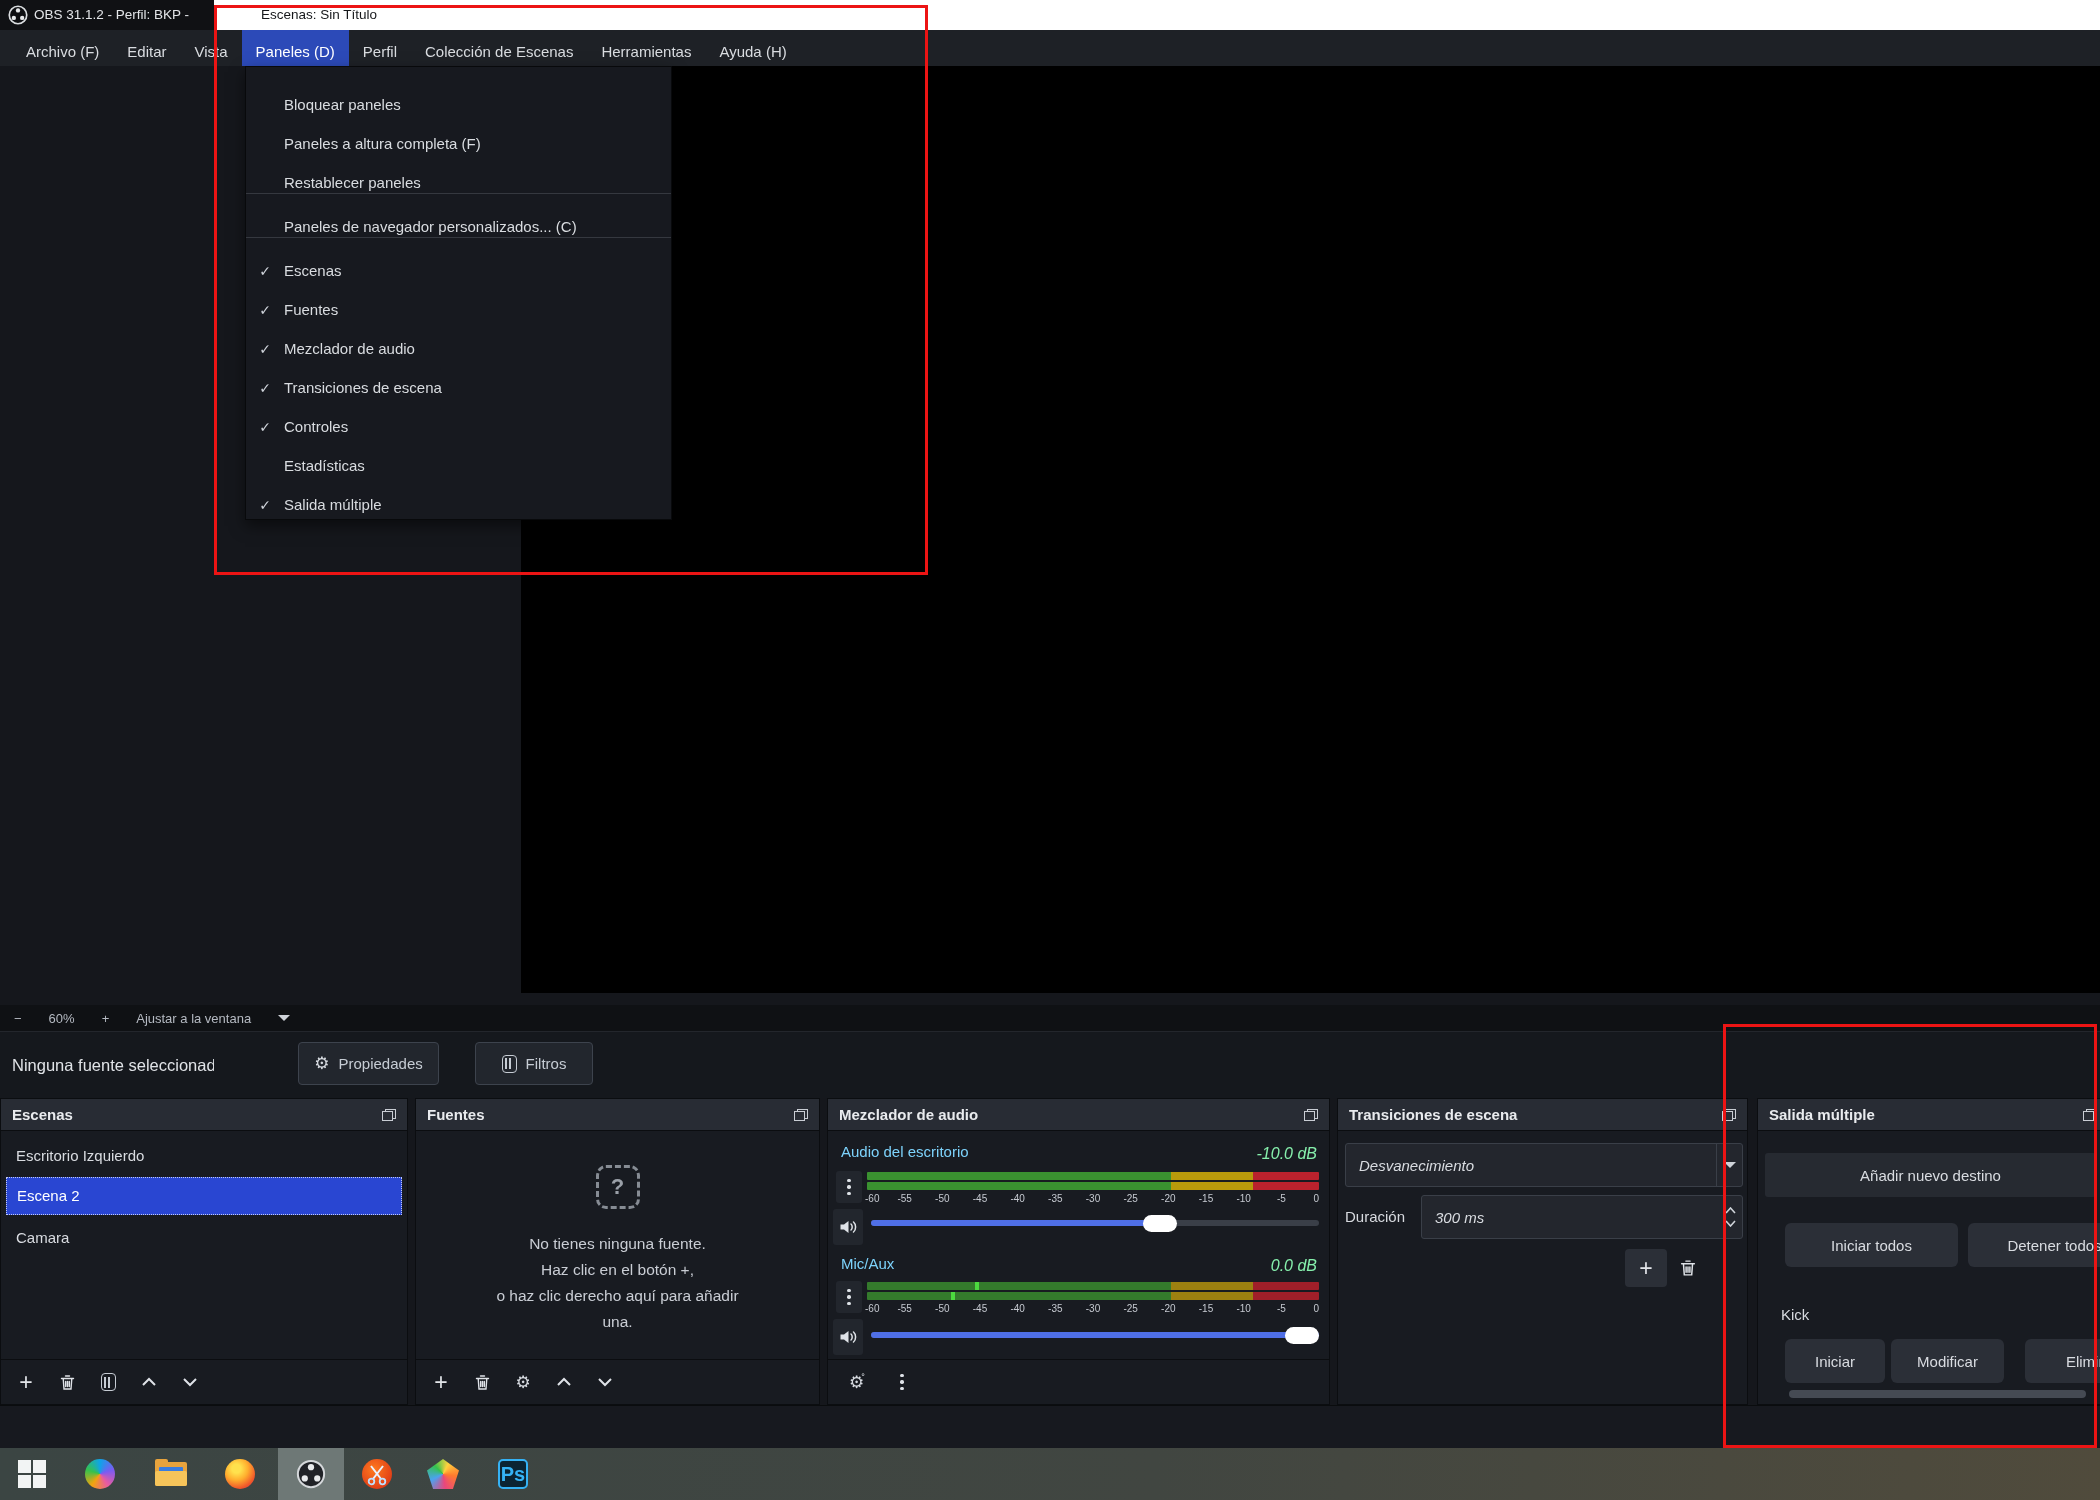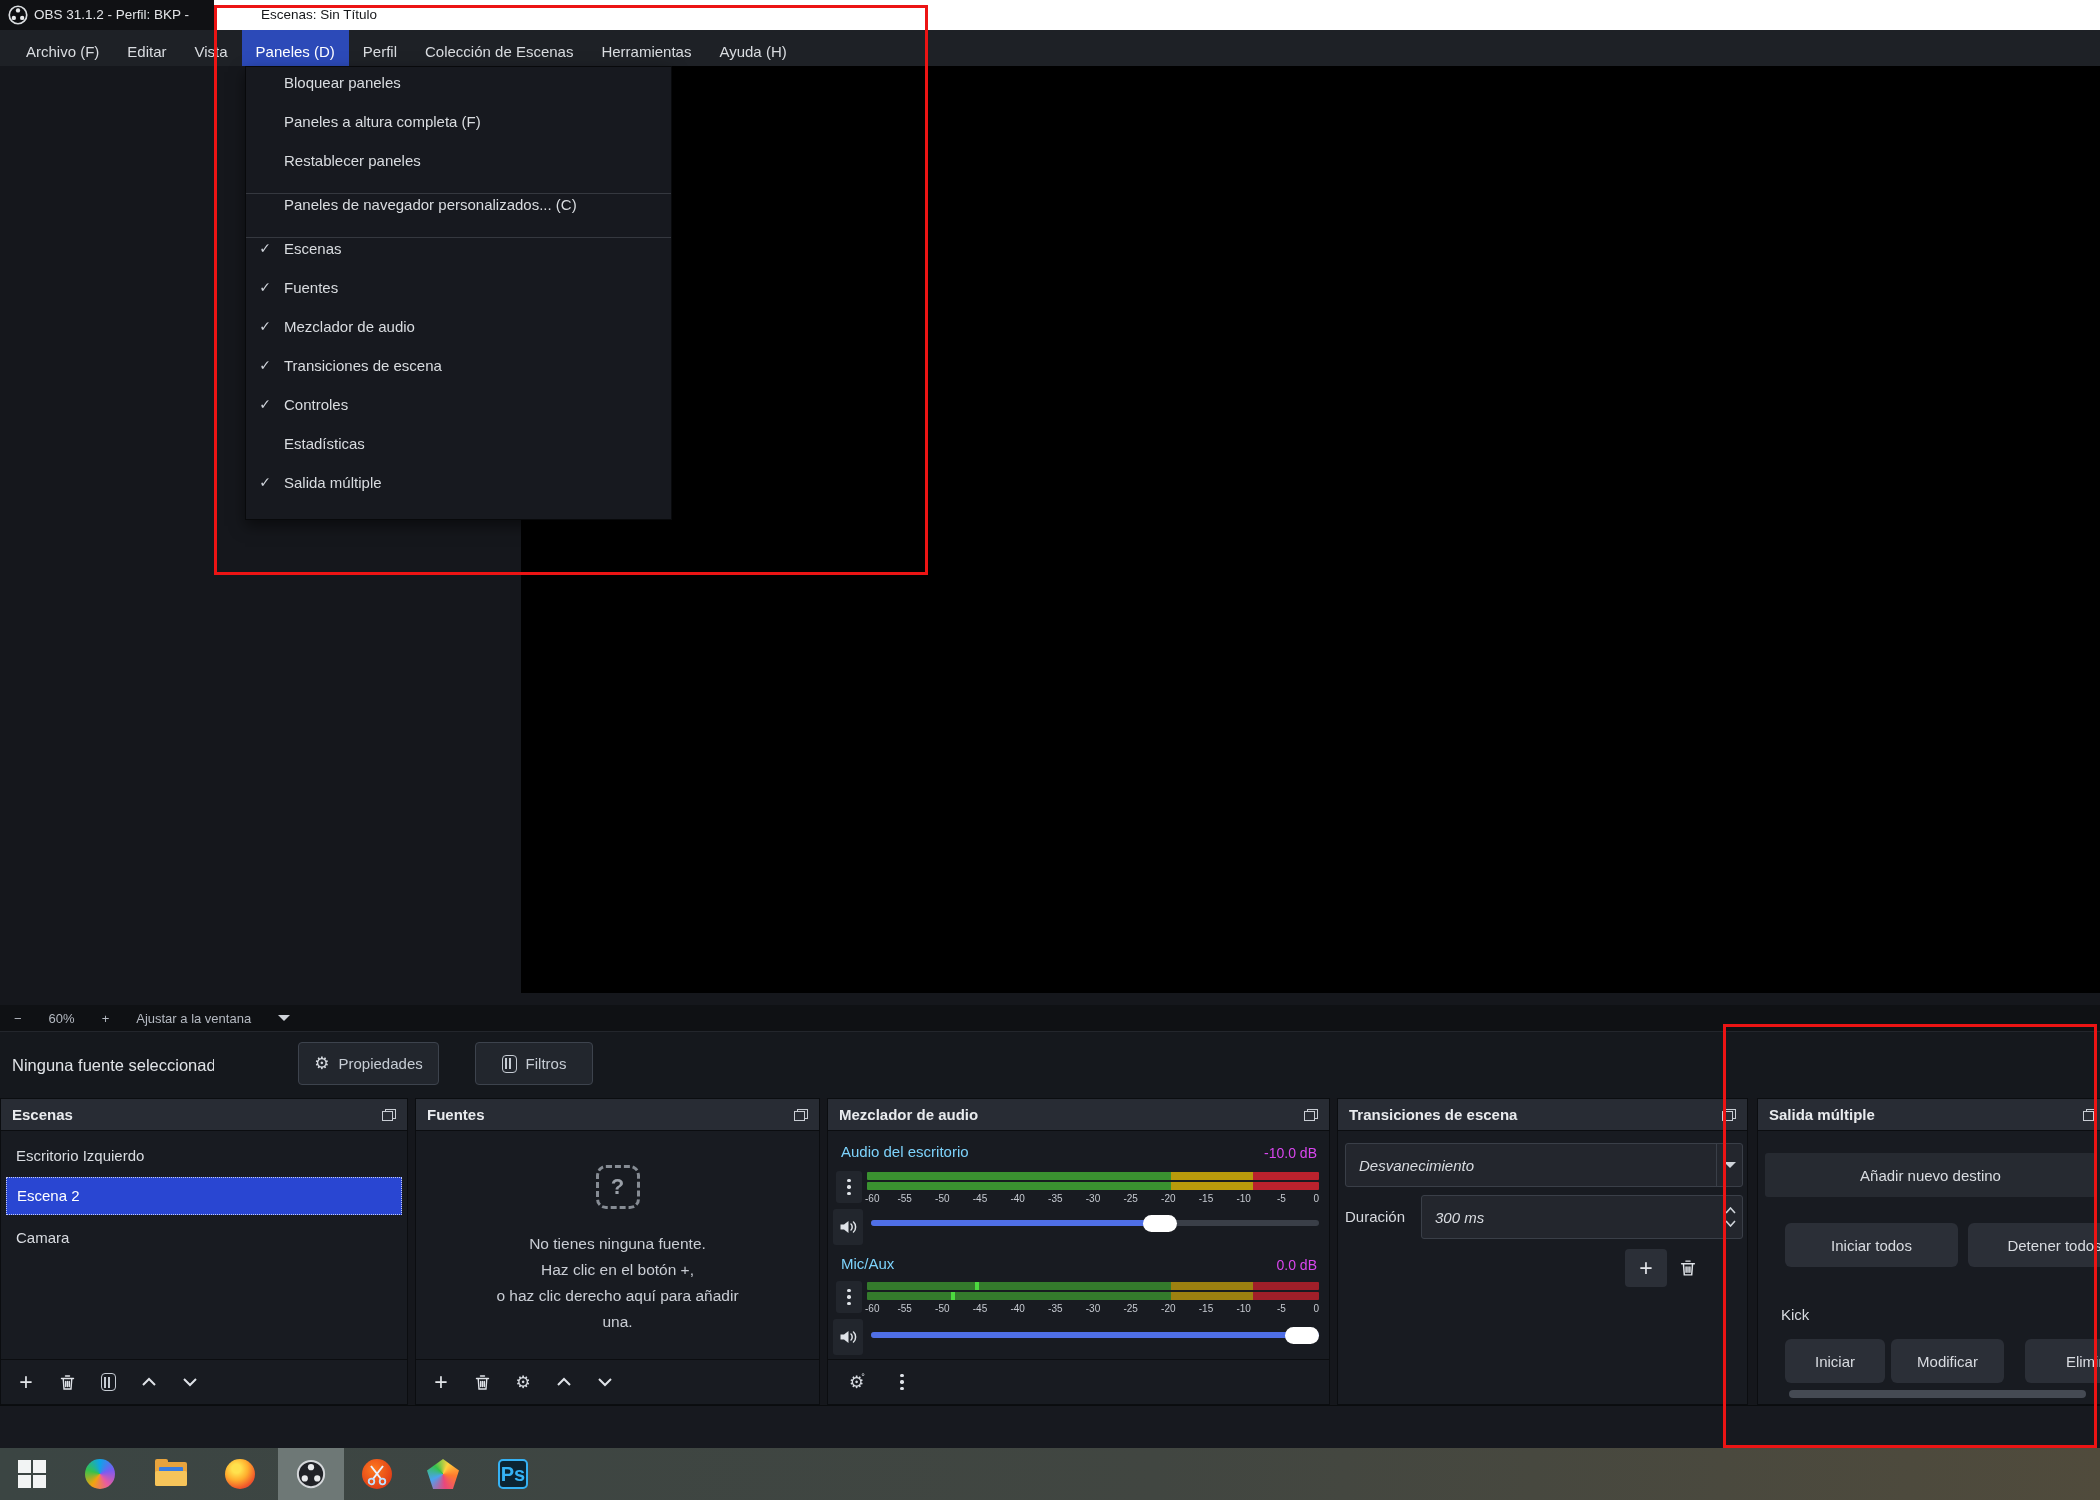--- a/index.html
+++ b/index.html
@@ -14,21 +14,21 @@
   .title-right{left:221px;top:0;height:30px;line-height:30px;font-size:13.5px;color:#15171a;margin-left:40px;}
   
   .menubar{left:0;top:30px;width:2100px;height:36px;background:#1e2126;display:flex;align-items:stretch;padding-left:12px;}
   .menu-item{height:36px;line-height:36px;padding:4px 14px;font-size:15px;color:#d9dce0;cursor:default;}
   .menu-item.hl{background:#2c4ab8;color:#ffffff;}
   
   .canvas{left:521px;top:66px;width:1579px;height:927px;background:#000;}
   
   .dropdown{left:245px;top:66px;width:427px;background:#17191f;border:1px solid #08090b;
             padding:7px 0 6px 0;z-index:40;box-shadow:0 6px 14px rgba(0,0,0,.5);}
-  .dd-item{height:39px;display:flex;align-items:flex-start;font-size:15px;color:#d9dce0;}
+  .dd-item{height:39px;display:flex;align-items:flex-end;font-size:15px;color:#d9dce0;}
   .dd-gutter{width:38px;text-align:center;font-size:14px;color:#cfd3da;flex:0 0 38px;}
   .dd-sep{height:1px;background:#35383f;margin:2px 0;}
   
   .zoomrow{left:0;top:1005px;width:2100px;height:27px;background:#0f1114;border-bottom:1px solid #23262c;
            display:flex;align-items:center;gap:27px;padding-left:14px;font-size:13px;color:#b5bac2;}
   .caret-down{width:0;height:0;border:6px solid transparent;border-top-color:#cfd3d9;margin-top:6px;}
   
   .srcrow{left:0;top:1032px;width:2100px;height:66px;background:#15181d;}
   .src-status{left:12px;top:0;height:66px;line-height:66px;width:202px;overflow:hidden;white-space:nowrap;
               font-size:16.5px;color:#e0e3e7;}
@@ -56,21 +56,21 @@
   .scene-item{position:absolute;left:5px;right:5px;height:34px;line-height:34px;padding-left:10px;
               font-size:15px;color:#d9dce1;}
   .scene-item.sel{background:#2946d2;border:1px dotted #c2cbf5;color:#ffffff;height:38px;line-height:36px;}
   
   .q-ic{left:50%;transform:translateX(-50%);top:66px;width:44px;height:44px;border:3px dashed #868c94;
         border-radius:10px;display:flex;align-items:center;justify-content:center;
         font-size:22px;font-weight:bold;color:#9aa0a8;}
   .src-empty{left:0;right:0;top:132px;text-align:center;font-size:15.5px;color:#c9cdd4;line-height:26px;}
   
   .ch-name{font-size:15px;color:#7dd3fc;}
-  .ch-db{font-size:14px;color:#d946ef;}
+  .ch-db{font-size:16px;color:#86efac;font-style:italic;}
   .sq-btn{background:#22262d;border-radius:3px;display:flex;align-items:center;justify-content:center;}
   .meter-bar{position:absolute;height:8px;border-radius:1px;}
   .ticks{position:absolute;height:13px;font-size:10px;color:#c6cad1;}
   .ticks span{position:absolute;transform:translateX(-50%);white-space:nowrap;}
   .ticks span:first-child{transform:translateX(-2px);}
   .ticks span:last-child{transform:translateX(-100%);}
   .sl-track{position:absolute;height:6px;border-radius:3px;background:#3a3f48;}
   .sl-fill{position:absolute;height:6px;border-radius:3px;background:#4f6fe6;}
   .sl-handle{position:absolute;width:34px;height:17px;border-radius:9px;background:#ffffff;top:-5.5px;}
   .peak{position:absolute;top:0;width:4px;height:8px;background:#4cd93f;}

